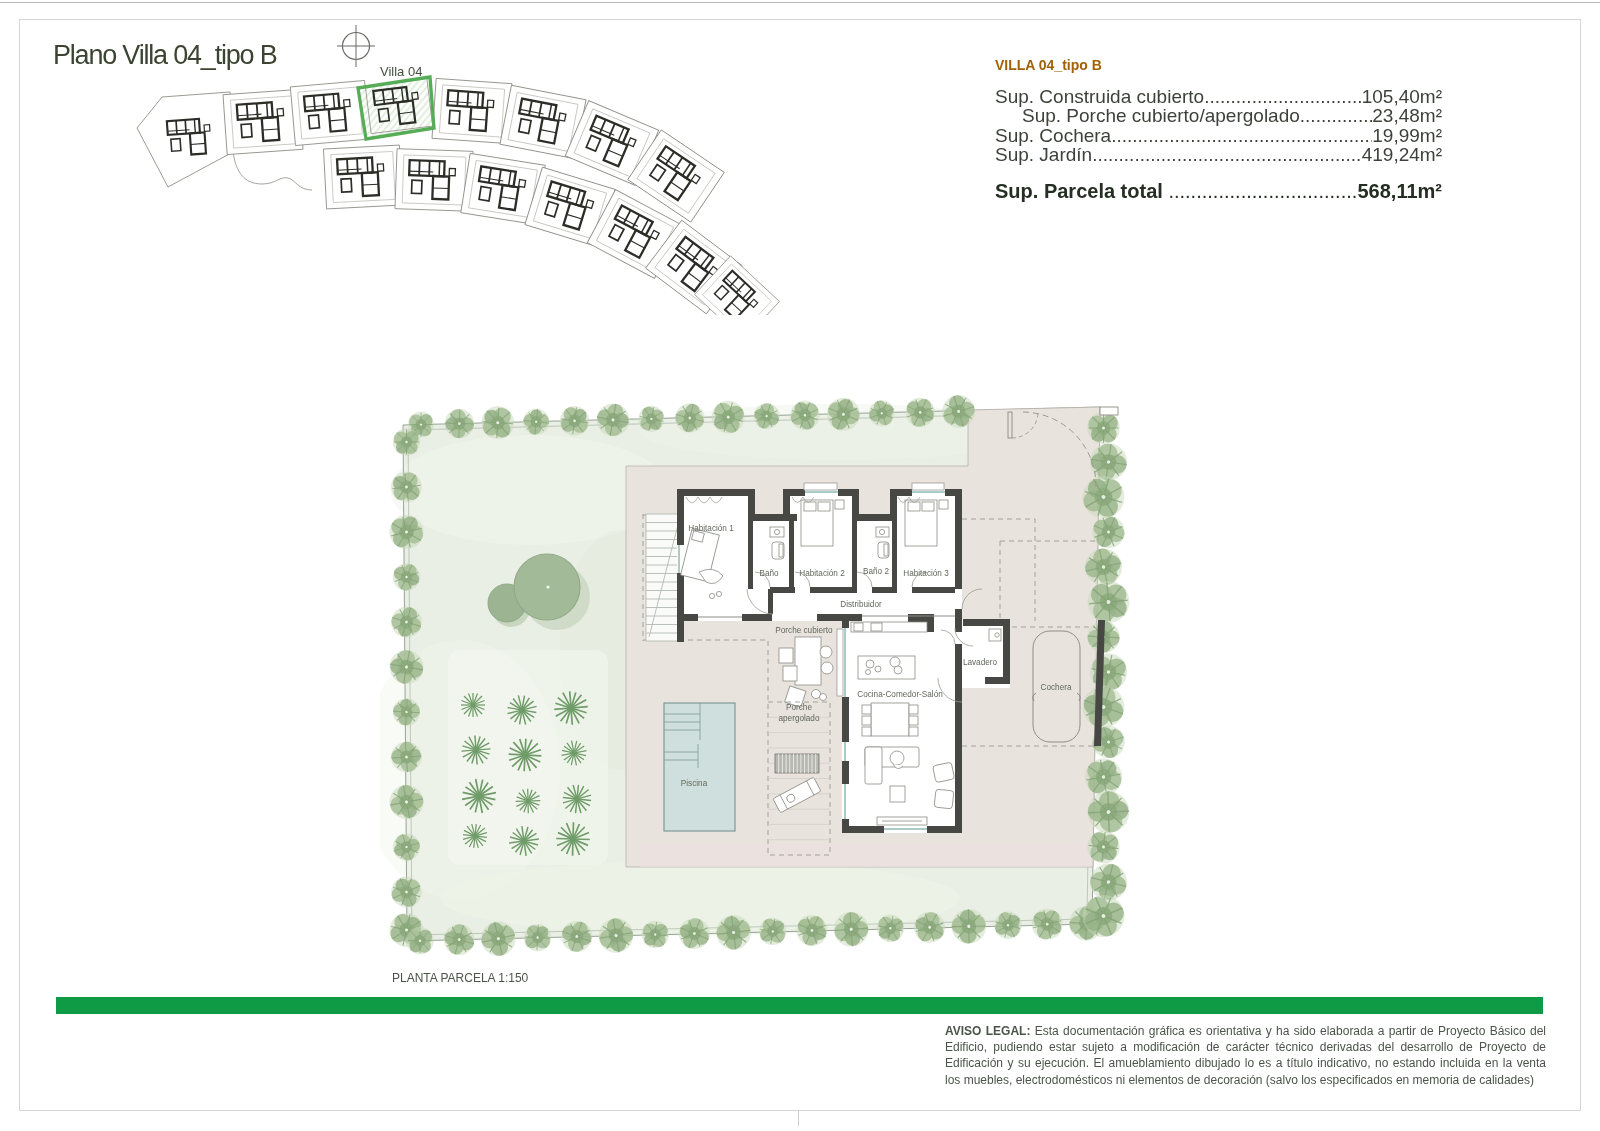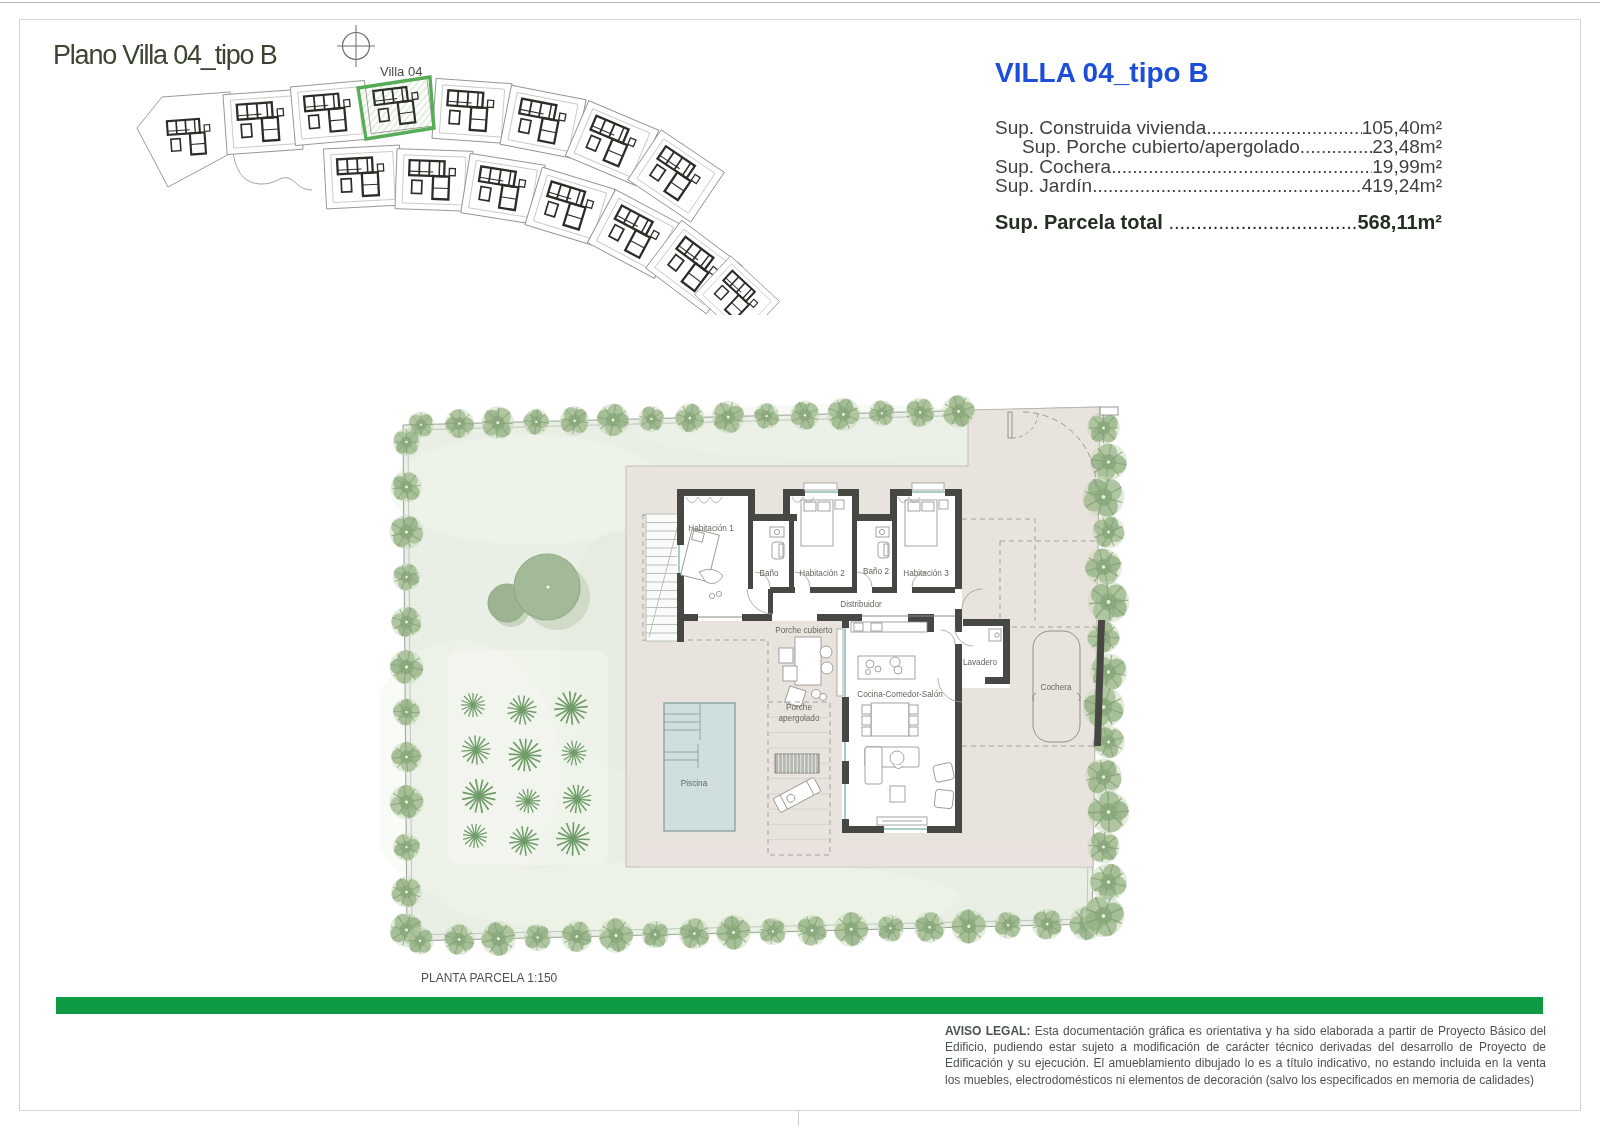--- a/index.html
+++ b/index.html
@@ -95,24 +95,24 @@
       </g>
 <rect x="-31" y="-24" width="62" height="48" fill="none" stroke="#9a9a94" stroke-width="0.9" transform="translate(399,106) rotate(-7)"></rect>
 <use href="#mv" transform="translate(399,106) rotate(-7) scale(0.95)"></use>
 <polygon points="358,88 430,77 434,128 366,139" fill="none" stroke="#57ac57" stroke-width="3.3"></polygon>
 </g>
 </svg>
 
 <div class="abs" style="left:380px;top:64px;font-size:13px;color:#474f42;">Villa 04</div>
 
 <div class="abs" style="left:995px;top:57px;width:447px;color:#3c423a;">
-  <div style="font-size:28px;font-weight:bold;color:#1d4ed8;margin-bottom:29px;">VILLA 04_tipo B</div>
+  <div style="font-size:14px;font-weight:bold;color:#a16207;margin-bottom:14px;">VILLA 04_tipo B</div>
   <div style="font-size:19px;line-height:19.3px;">
     <div style="display:flex;">
-        <span>Sup. Construida vivienda</span>
+        <span>Sup. Construida cubierto</span>
         <span style="flex:1;overflow:hidden;white-space:nowrap;">.............................................................................</span>
         <span>105,40m²</span>
       </div>
     <div style="display:flex;margin-left:27px;">
         <span>Sup. Porche cubierto/apergolado</span>
         <span style="flex:1;overflow:hidden;white-space:nowrap;">.............................................................................</span>
         <span>23,48m²</span>
       </div>
     <div style="display:flex;">
         <span>Sup. Cochera</span>
@@ -569,17 +569,17 @@
 <text x="980" y="665">Lavadero</text>
 <text x="1056" y="690">Cochera</text>
 <text x="694" y="786">Piscina</text>
 <text x="799" y="710">Porche</text>
 <text x="799" y="721">apergolado</text>
 </g>
 </svg>
 
 <div class="abs" style="left:798px;top:1110px;width:1px;height:16px;background:#cccccc;"></div>
 
-<div class="abs" style="left:421px;top:971px;font-size:12px;color:#4c544a;">PLANTA PARCELA 1:150</div>
+<div class="abs" style="left:392px;top:971px;font-size:12px;color:#4c544a;">PLANTA PARCELA 1:150</div>
 
 <div class="abs" style="left:56px;top:997px;width:1487px;height:17px;background:#0f9b45;"></div>
 
 <div class="abs" style="left:945px;top:1023px;width:601px;font-size:12px;line-height:16.2px;color:#4b544a;text-align:justify;"><b>AVISO LEGAL:</b> Esta documentación gráfica es orientativa y ha sido elaborada a partir de Proyecto Básico del Edificio, pudiendo estar sujeto a modificación de carácter técnico derivadas del desarrollo de Proyecto de Edificación y su ejecución. El amueblamiento dibujado lo es a título indicativo, no estando incluida en la venta los muebles, electrodomésticos ni elementos de decoración (salvo los especificados en memoria de calidades)</div>
 
 </body></html>

